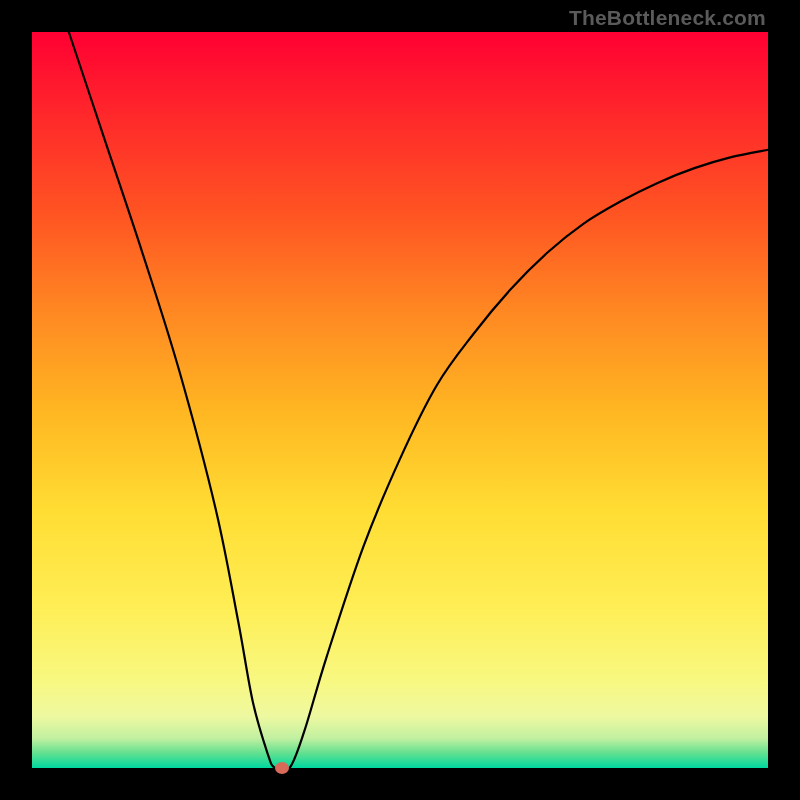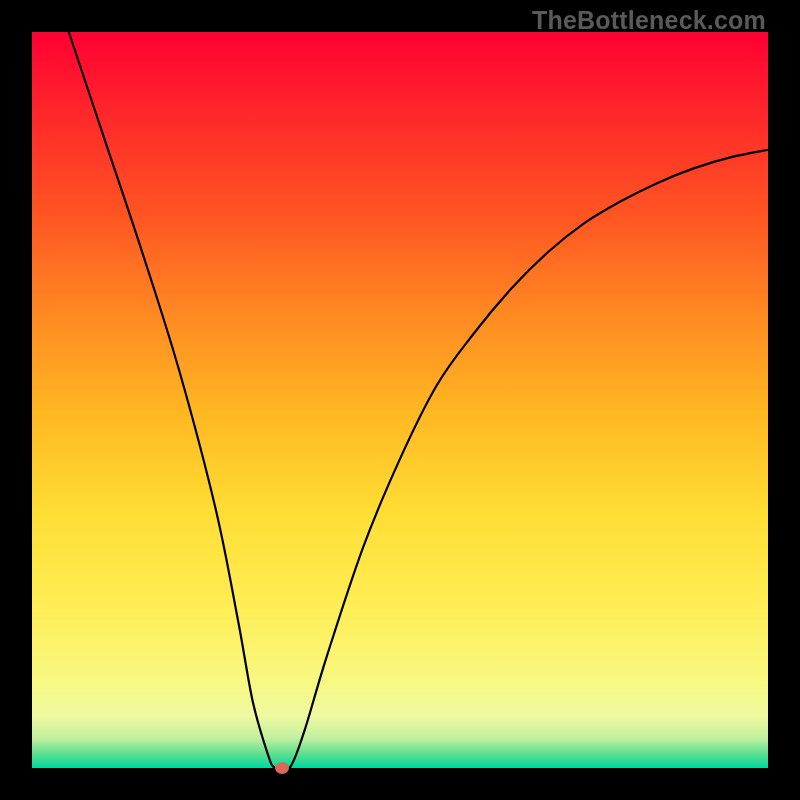--- a/index.html
+++ b/index.html
@@ -28,21 +28,21 @@
       #eef8a0 93%,
       #c0f0a0 96%,
       #60e090 98%,
       #00d8a0 100%);
   }
   .watermark {
     position: absolute;
     top: 6px;
     right: 34px;
     font-family: Arial, Helvetica, sans-serif;
-    font-size: 25px;
+    font-size: 21px;
     font-weight: 600;
     color: #5a5a5a;
     letter-spacing: 0.2px;
     user-select: none;
   }
   svg.curve {
     position: absolute;
     left: 0; top: 0;
     width: 100%; height: 100%;
     overflow: visible;

